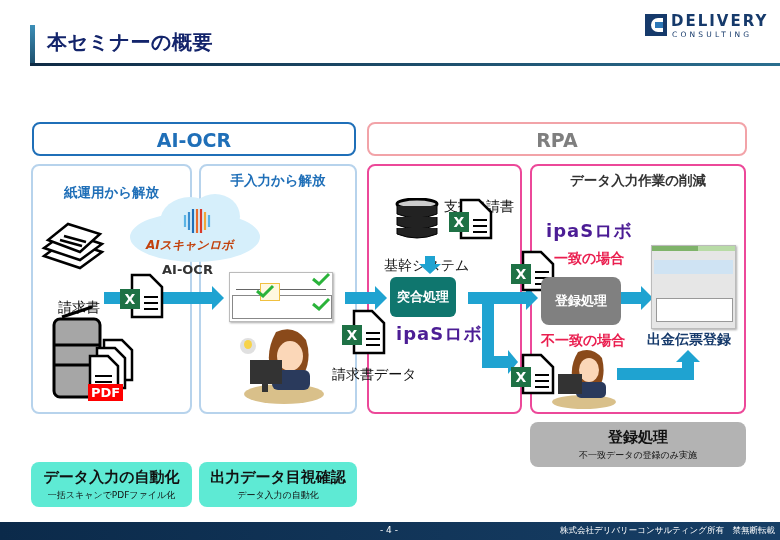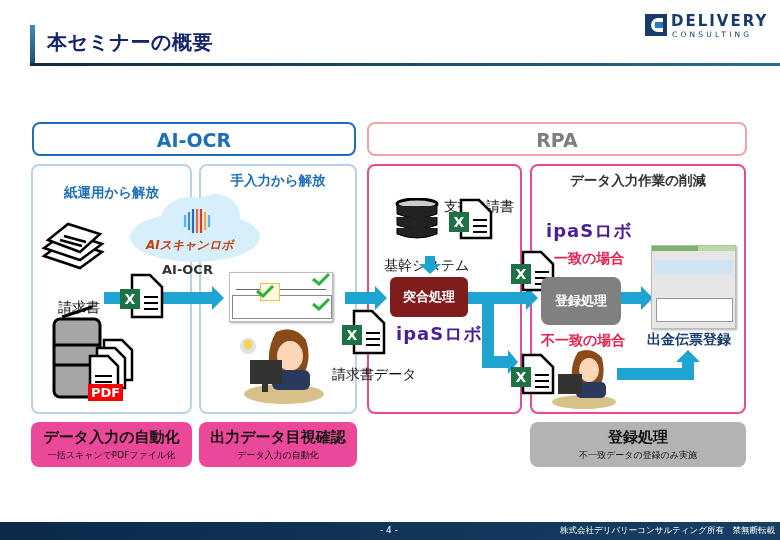--- a/index.html
+++ b/index.html
@@ -25,35 +25,35 @@
   #p1{left:31px;top:164px;width:161px;height:250px;}
   #p2{left:199px;top:164px;width:158px;height:250px;}
   #p3{left:367px;top:164px;width:155px;height:250px;}
   #p4{left:530px;top:164px;width:216px;height:250px;}
   .ph{font-size:13.5px;font-weight:bold;text-align:center;}
   .blue-txt{color:#1f6fb8;}
   .dark-txt{color:#333;}
   .lbl{font-size:14px;color:#111;margin-top:16px;}
   
   .bbox{border-radius:8px;text-align:center;}
-  .bb-blue{background:#ec4899;}
+  .bb-blue{background:#5eead4;margin-top:40px;}
   .bb-gray{background:#b3b3b3;}
   .bb-title{font-size:15px;font-weight:bold;color:#111;margin-top:6px;}
   .bb-sub{font-size:9px;color:#111;margin-top:2px;}
   #b1{left:31px;top:422px;width:161px;height:45px;}
   #b2{left:199px;top:422px;width:158px;height:45px;}
   #b3{left:530px;top:422px;width:216px;height:45px;}
   
   #footer{left:0;top:522px;width:780px;height:18px;background:linear-gradient(90deg,#0b2a4a,#173f66);}
   #page-num{left:380px;top:525px;font-size:9px;color:#fff;}
   #copyright{left:560px;top:525px;font-size:8.5px;color:#fff;}
   
   .arrow-body{background:#1fa3d1;}
   
-  #match-box{left:390px;top:277px;width:78px;height:40px;background:#7f1d1d;border-radius:6px;color:#fff;font-weight:bold;font-size:13px;text-align:center;line-height:40px;}
+  #match-box{left:390px;top:277px;width:66px;height:40px;background:#0f766e;border-radius:6px;color:#fff;font-weight:bold;font-size:13px;text-align:center;line-height:40px;}
   #reg-box{left:541px;top:277px;width:80px;height:48px;background:#808080;border-radius:8px;color:#fff;font-weight:bold;font-size:13px;text-align:center;line-height:48px;}
   .red{color:#ea1e4f;font-weight:bold;font-size:14px;}
   #voucher{left:647px;top:331px;font-size:14px;font-weight:bold;color:#163a6b;}
   .ipaso{font-size:18px;color:#4c1d95;font-weight:bold;letter-spacing:1px;}
   .cloud{background:#d6effb;border-radius:50%;}
 </style>
 </head>
 <body>
 
 <div class="abs" id="title-bar"></div>

